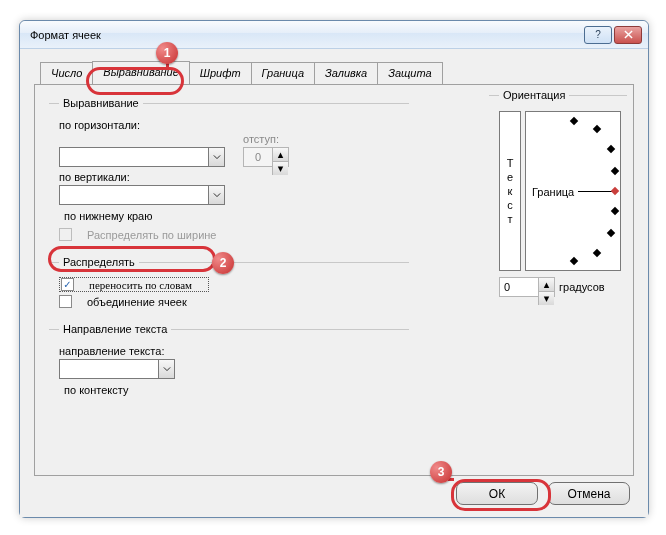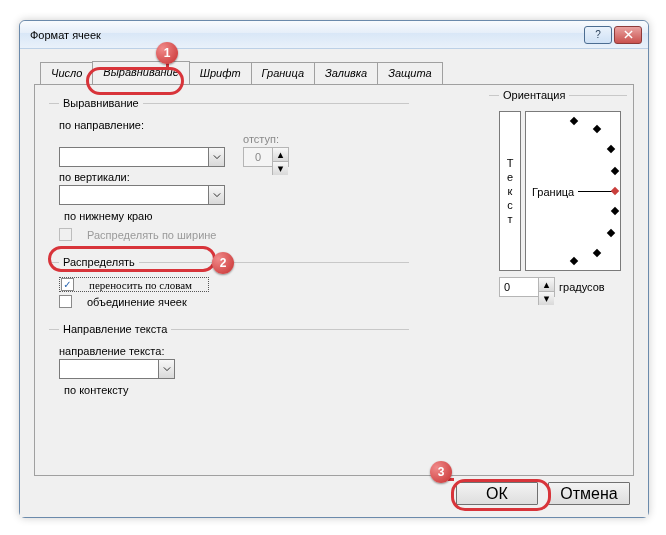--- a/index.html
+++ b/index.html
@@ -88,22 +88,22 @@
     font-size:11px; letter-spacing:0; }
   .vtext span{line-height:14px;}
   .dial { width:96px; height:160px; border:1px solid #7a7a7a; background:#fff; position:relative;}
   .dial .lbl{position:absolute; left:6px; top:74px; font-size:11px;}
   .diamond { position:absolute; width:6px;height:6px; background:#000; transform:rotate(45deg);}
   .diamond.red{ background:#c93f3c;}
   .dial .line{position:absolute; left:52px; top:79px; width:34px; height:1px; background:#000;}
   .deg-row{ display:flex; align-items:center; gap:4px; margin-top:6px;}
   .dlg-buttons { position:absolute; right:18px; bottom:12px; display:flex; gap:10px;}
   .btn-std {
-    width:82px; height:23px; border:1px solid #707070; border-radius:1px;
-    background:linear-gradient(#f3f3f3,#dedede); font-size:16px; cursor:default;
+    width:82px; height:23px; border:1px solid #707070; border-radius:7px;
+    background:linear-gradient(#f3f3f3,#dedede); font-size:12px; cursor:default;
     display:flex;align-items:center;justify-content:center;
   }
   
   .callout { position:absolute; border:3px solid #d8343a; border-radius:14px; pointer-events:none; z-index:50;}
   .num-badge {
     position:absolute; width:22px;height:22px; border-radius:50%;
     background:radial-gradient(circle at 30% 30%, #f08a8a, #c72f2f);
     color:#fff; font-weight:bold; font-size:12px; display:flex;align-items:center;justify-content:center;
     box-shadow:0 1px 2px rgba(0,0,0,.4); z-index:51; pointer-events:none;
   }
@@ -133,21 +133,21 @@
       <div class="tab">Заливка</div>
       <div class="tab">Защита</div>
     </div>
 
     <div class="tabpanel">
 
       <fieldset style="width:360px;">
         <legend>Выравнивание</legend>
 
         <label class="fld">
-          <span>по направление:</span>
+          <span>по горизонтали:</span>
         </label>
         <div style="display:flex; align-items:flex-end; gap:18px;">
           <div class="combo" style="width:166px;">
             <div class="txt" style="flex:1"></div>
             <div class="btn">
                 <svg viewBox="0 0 10 10">
                   <path d="M1 3 L5 7 L9 3" fill="none" stroke="#000"></path>
                 </svg>
               </div>
           </div>

